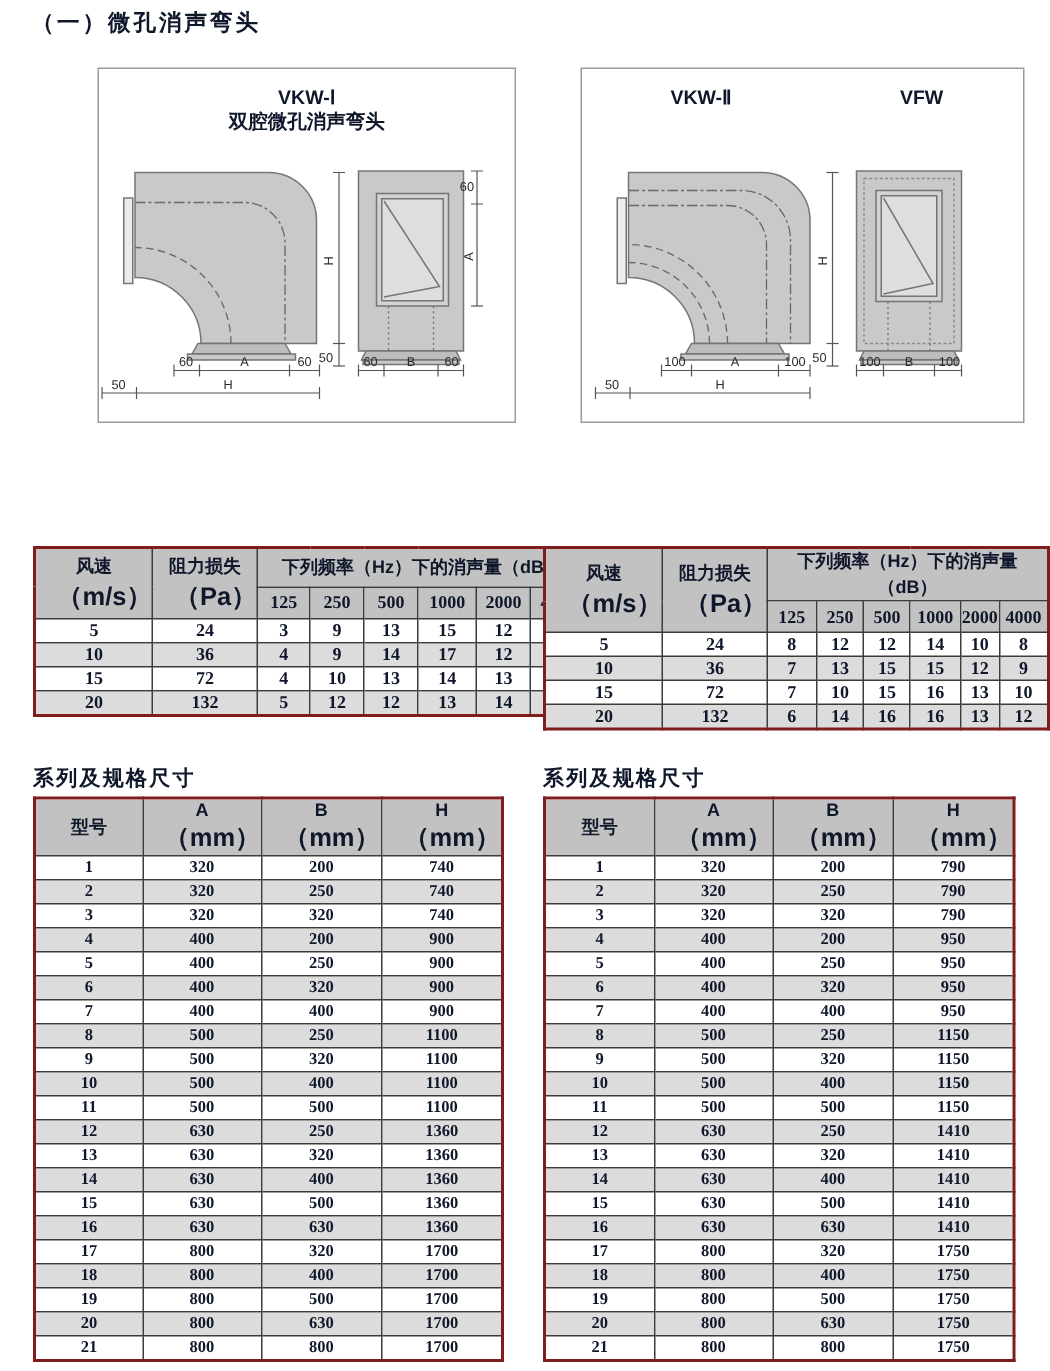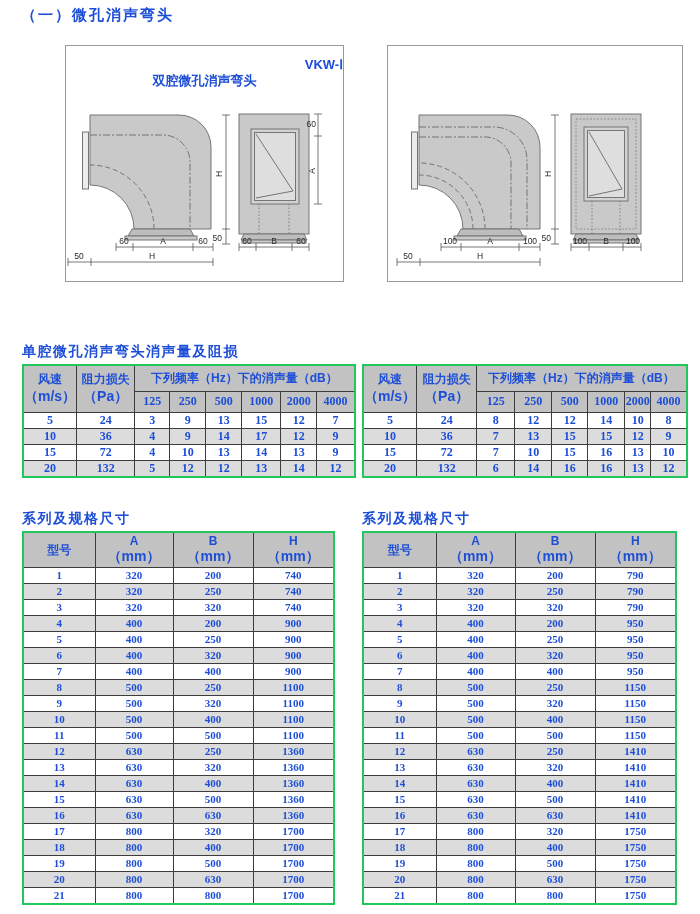--- a/index.html
+++ b/index.html
@@ -1,38 +1,38 @@
 <!DOCTYPE html>
 <html><head>
 <meta charset="utf-8">
 <style>
   html,body{margin:0;padding:0;background:#fff;}
   .page{position:relative;width:700px;height:914px;background:#fff;overflow:hidden;
-        font-family:"Liberation Sans",sans-serif;color:#1d4ed8;}
+        font-family:"Liberation Sans",sans-serif;color:#0f172a;}
   .page-title{position:absolute;left:21px;top:6px;font-size:15px;font-weight:bold;letter-spacing:2px;}
   .sec-title{position:absolute;font-size:14px;font-weight:bold;letter-spacing:1.5px;}
 
   
   .dbox{position:absolute;top:45px;height:235px;border:1px solid #9a9a9a;background:#fff;}
   .dbox-left{left:65px;width:277px;}
   .dbox-right{left:387px;width:294px;}
-  .dbox-title{margin-top:11px;text-align:right;font-weight:bold;font-size:13px;line-height:16px;}
+  .dbox-title{margin-top:11px;text-align:center;font-weight:bold;font-size:13px;line-height:16px;}
   .dbox-title-models{display:flex;margin-top:11px;font-weight:bold;font-size:13px;line-height:16px;}
   .dbox-title-models span{display:block;text-align:center;}
   .m-a{width:54%;} .m-b{width:46%;}
   .dbox-title-names{text-align:center;font-weight:bold;font-size:13px;line-height:16px;}
   svg.diagram{position:absolute;left:0;top:50px;}
   svg text{font-family:"Liberation Sans",sans-serif;font-size:8.5px;fill:#2a2a2a;}
 
   
   table{border-collapse:collapse;table-layout:fixed;position:absolute;background:#fff;
-        border:2px solid #22c55e;}
+        border:2px solid #7f1d1d;}
   th,td{border:1px solid #3c3c3c;text-align:center;vertical-align:middle;padding:0;overflow:hidden;}
   thead th{background:#c2c2c2;font-size:12px;font-weight:bold;}
-  .hdr-sub{font-size:14px;font-weight:bold;}
+  .hdr-sub{font-size:17px;font-weight:bold;padding-left:14px;}
   .freq-row th{font-family:Liberation Serif, serif;font-size:12px;height:20px;}
   .atten tbody td{font-family:"Liberation Serif",serif;font-weight:bold;font-size:12px;height:15px;}
   .spec tbody td{font-family:"Liberation Serif",serif;font-weight:bold;font-size:11px;height:15px;line-height:15px;}
   tbody tr:nth-child(even) td{background:#dcdcdc;}
   .atten thead tr:first-child{height:26px;}
   .spec thead th{height:34px;}
   .atten-left{left:22px;top:364px;}
   .atten-right{left:362px;top:364px;}
   .spec-left{left:22px;top:531px;}
   .spec-right{left:362px;top:531px;}
@@ -109,20 +109,24 @@
         <line x1="226" y1="147" x2="226" y2="155"></line>
           <line x1="243" y1="147" x2="243" y2="155"></line>
       </g>
       <text x="181" y="148" text-anchor="middle">60</text>
       <text x="208" y="148" text-anchor="middle">B</text>
       <text x="235" y="148" text-anchor="middle">60</text>
     </svg>
   </div>
 
   <div class="dbox dbox-right">
+    <div class="dbox-title-models">
+      <span class="m-a">VKW-Ⅱ</span>
+      <span class="m-b">VFW</span>
+    </div>
     <svg class="diagram" width="294" height="180" viewBox="0 0 294 180">
       <path d="M31,19 H120 A32,32 0 0 1 152,51 V133 H75 A44,44 0 0 0 31,89 Z" fill="#c9c9c9" stroke="#757575" stroke-width="1"></path>
       <rect x="23.5" y="36" width="6" height="57" fill="#ececec" stroke="#757575" stroke-width="1"></rect>
       <path d="M31,31 H106 A33,33 0 0 1 139,64 V133" fill="none" stroke="#6a6a6a" stroke-width="0.9" stroke-dasharray="7 2 2 2"></path>
       <path d="M31,41 H97 A26,26 0 0 1 123,67 V133" fill="none" stroke="#6a6a6a" stroke-width="0.9" stroke-dasharray="7 2 2 2"></path>
       <path d="M97,133 A66,66 0 0 0 31,67" fill="none" stroke="#6a6a6a" stroke-width="0.9" stroke-dasharray="5 3"></path>
       <path d="M85,133 A54,54 0 0 0 31,79" fill="none" stroke="#6a6a6a" stroke-width="0.9" stroke-dasharray="5 3"></path>
       <path d="M73,133 L131,133 L135,140 L69,140 Z" fill="#bdbdbd" stroke="#757575" stroke-width="1"></path>
       <rect x="66" y="140" width="72" height="4" fill="#c9c9c9" stroke="#757575" stroke-width="1"></rect>
 
@@ -170,21 +174,20 @@
           <line x1="201" y1="147" x2="201" y2="155"></line>
         <line x1="235" y1="147" x2="235" y2="155"></line>
           <line x1="253" y1="147" x2="253" y2="155"></line>
       </g>
       <text x="192" y="148" text-anchor="middle">100</text>
       <text x="218" y="148" text-anchor="middle">B</text>
       <text x="245" y="148" text-anchor="middle">100</text>
     </svg>
   </div>
 
-  <div class="sec-title" style="left:22px;top:343px;">单腔微孔消声弯头消声量及阻损</div>
 
   <table class="atten atten-left">
     <colgroup>
       <col style="width:50px">
         <col style="width:58px">
         <col style="width:35px">
         <col style="width:36px">
       <col style="width:36px">
         <col style="width:39px">
         <col style="width:36px">

